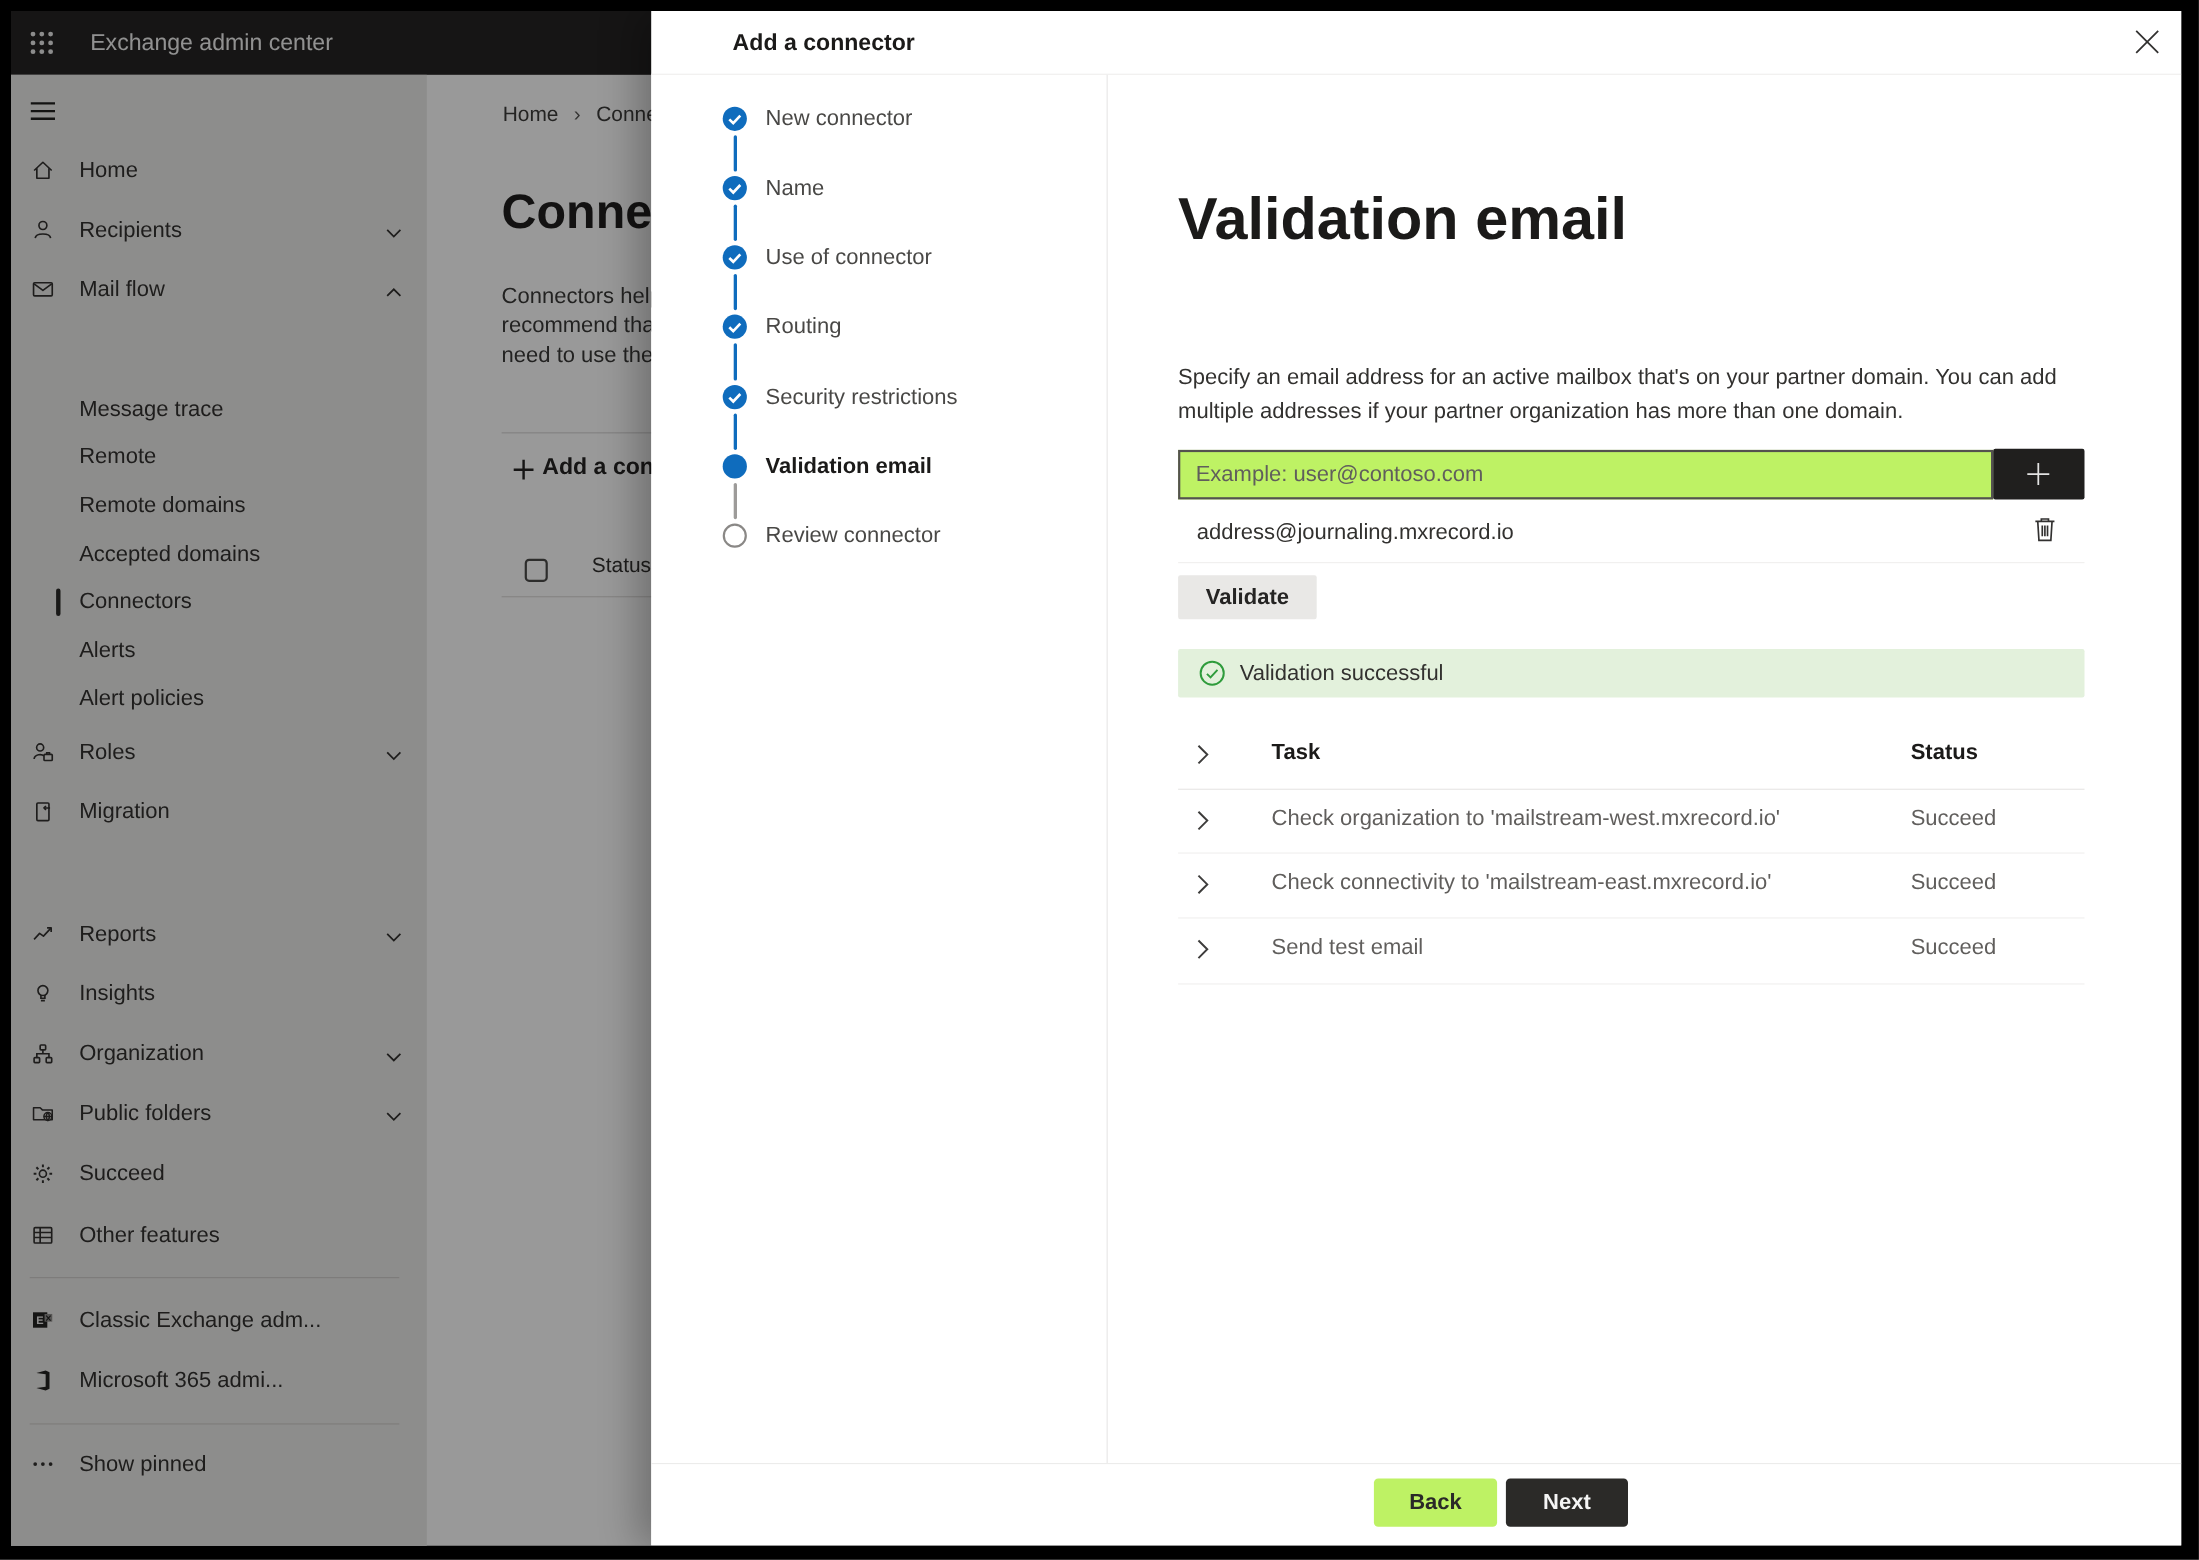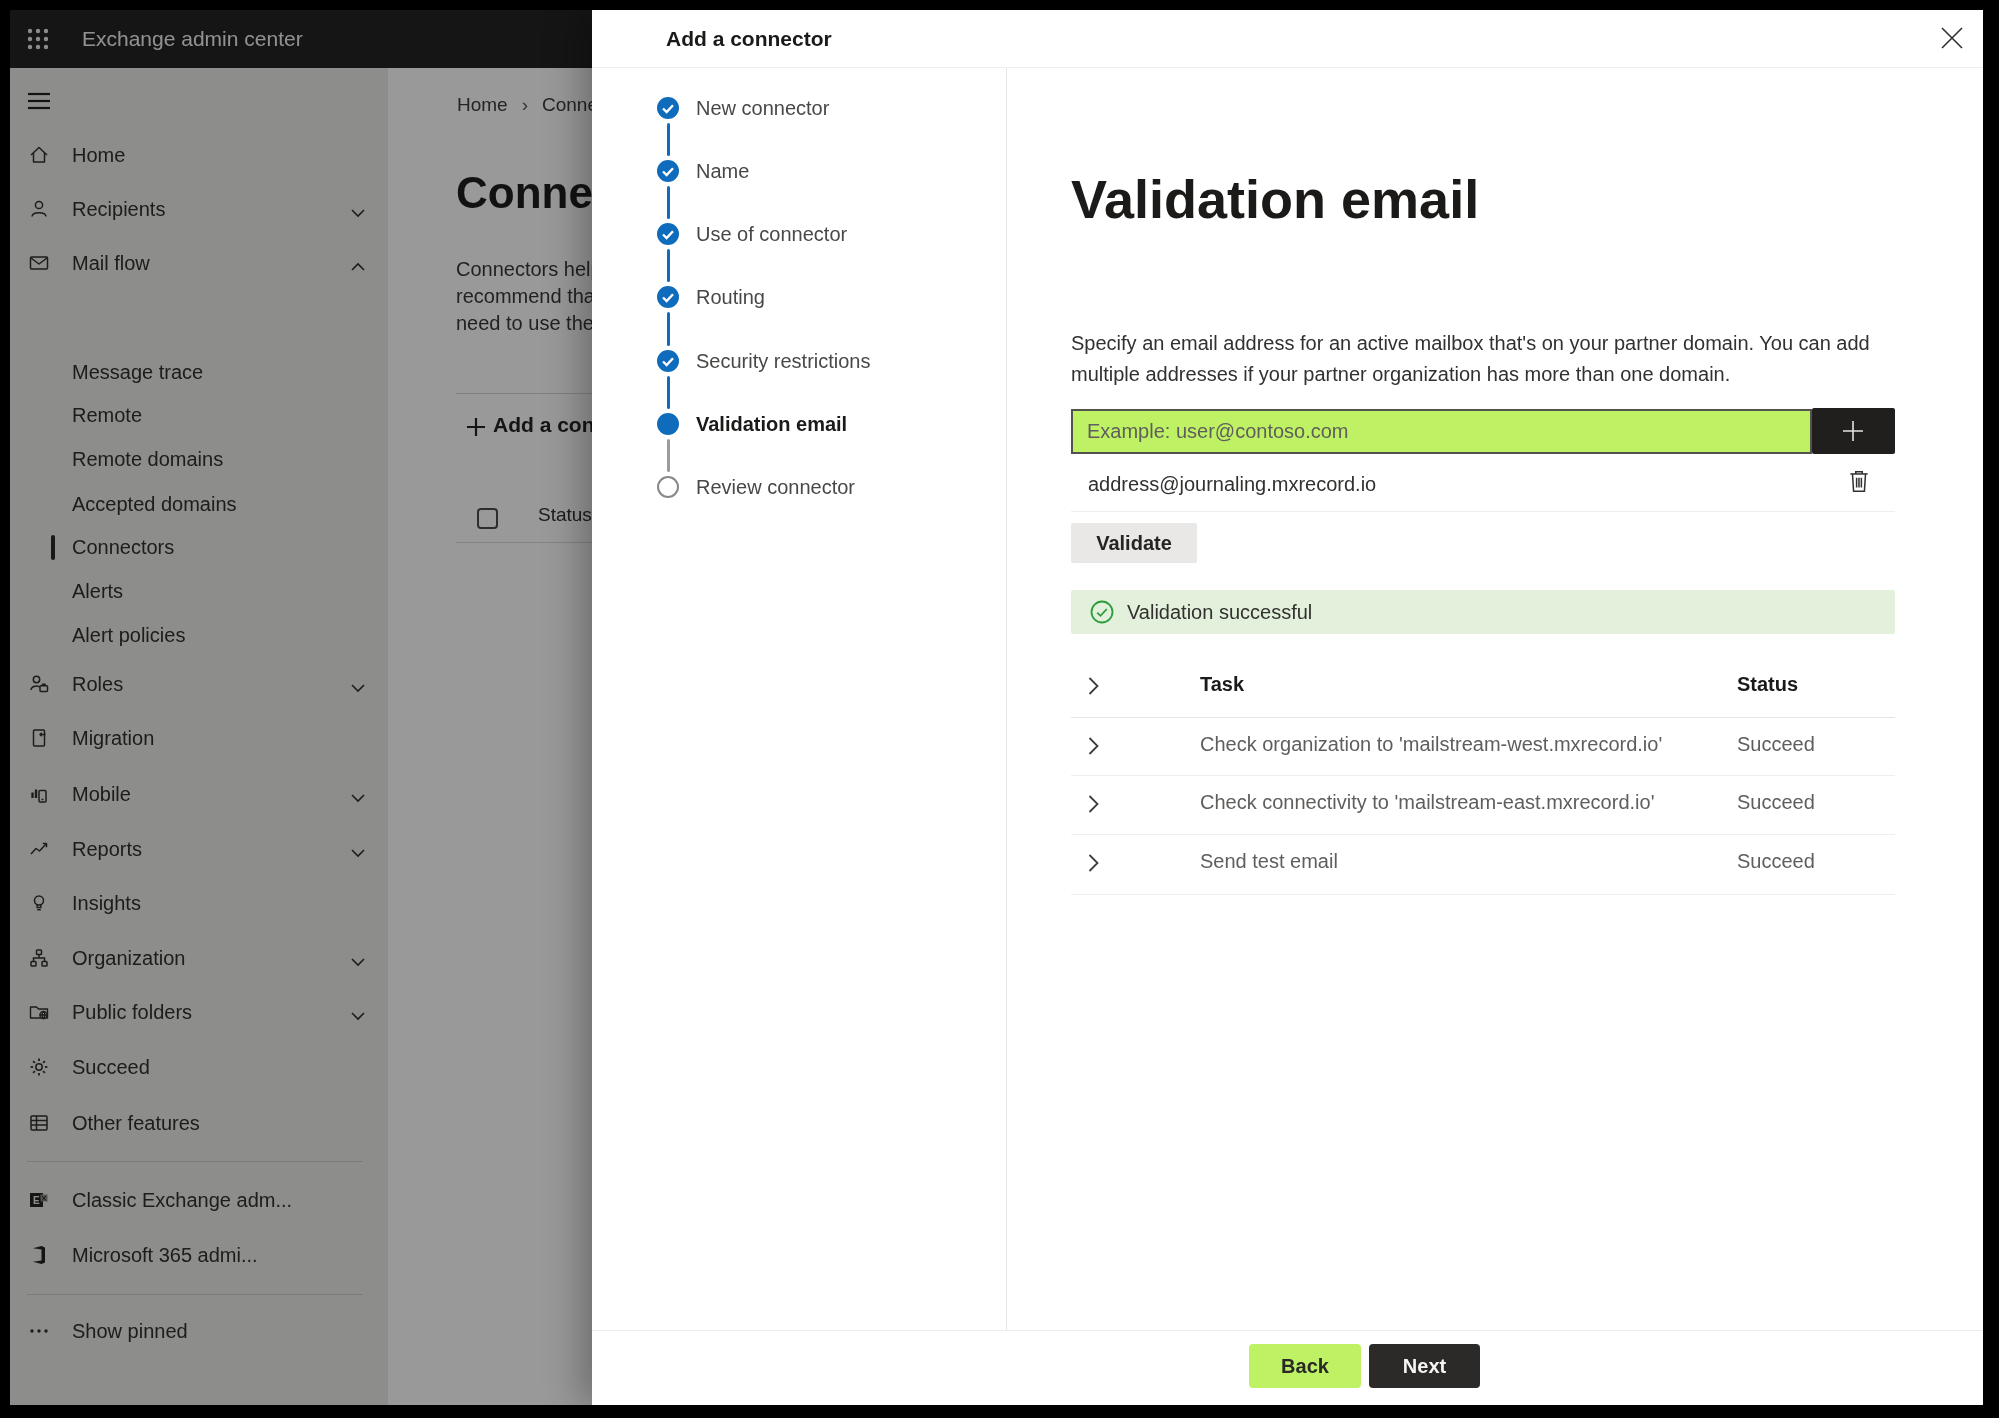--- a/index.html
+++ b/index.html
@@ -66,21 +66,21 @@
   .addr-text { position:absolute; left:496px; top:460px; height:28px; line-height:28px; font-size:20px; color:#32312f; white-space:nowrap; }
   .trash { position:absolute; left:1255px; top:458px; width:26px; height:28px; cursor:pointer; }
   .c-div1 { position:absolute; left:479px; top:501px; width:824px; height:1px; background:#f0efee; }
   .validate-btn { position:absolute; left:479px; top:513px; width:126px; height:40px; background:#e9e8e6; border:none; border-radius:2px; font-size:20px; font-weight:600; color:#252423; cursor:pointer; font-family:inherit; }
   .banner { position:absolute; left:479px; top:580px; width:824px; height:44px; background:#e3f1dc; border-radius:2px; }
   .banner svg { position:absolute; left:18px; top:9px; }
   .banner .btext { position:absolute; left:56px; top:0; height:44px; line-height:44px; font-size:20px; color:#32312f; }
 
   
   .t-chev { position:absolute; left:496px; width:12px; height:20px; cursor:pointer; }
-  .t-task { position:absolute; left:564px; font-size:20px; white-space:nowrap;margin-left:44px; }
+  .t-task { position:absolute; left:564px; font-size:20px; white-space:nowrap; }
   .t-status { position:absolute; left:1145px; font-size:20px; white-space:nowrap; }
   .t-head { font-weight:700; color:#1b1a19; }
   .t-cell { color:#605e5c; }
   .t-line { position:absolute; left:479px; width:824px; height:1px; }
 
   
   .f-div { position:absolute; left:0; top:1320px; width:1391px; height:1px; background:#ececeb; }
   .back-btn { position:absolute; left:657px; top:1334px; width:112px; height:44px; background:#bef264; border:none; border-radius:4px; font-size:20px; font-weight:600; color:#2a2928; cursor:pointer; font-family:inherit; }
   .next-btn { position:absolute; left:777px; top:1334px; width:111px; height:44px; background:#2b2a28; border:none; border-radius:4px; font-size:20px; font-weight:600; color:#f5f5f5; cursor:pointer; font-family:inherit; }
 </style>
@@ -182,32 +182,20 @@
           </svg></span>
     </div>
     <div class="nav-row" style="top:650px">
       <span class="nicon"><svg width="24" height="24" viewBox="0 0 24 24" fill="none" stroke="#323130" stroke-width="1.5" stroke-linejoin="round">
             <rect x="6.5" y="4" width="11" height="16" rx="1"></rect>
             <path d="M18.5 8.5 H13"></path>
             <path d="M14.8 6.7 L13 8.5 L14.8 10.3"></path>
           </svg></span>
       <span class="nlabel">Migration</span>
     </div>
-    <div class="nav-row" style="top:706px">
-      <span class="nicon"><svg width="24" height="24" viewBox="0 0 24 24" fill="none" stroke="#323130">
-            <path d="M5.5 16 V10.5" stroke-width="2.4"></path>
-            <path d="M9 16 V7.5" stroke-width="2.4"></path>
-            <rect x="12" y="8.5" width="7" height="11.5" rx="1" stroke-width="1.5"></rect>
-            <path d="M14.5 17.5 H16.5" stroke-width="1.5"></path>
-          </svg></span>
-      <span class="nlabel">Mobile</span>
-      <span class="chev"><svg width="16" height="10" viewBox="0 0 16 10" fill="none" stroke="#323130" stroke-width="1.6">
-            <path d="M2 2 L8 8 L14 2"></path>
-          </svg></span>
-    </div>
     <div class="nav-row" style="top:761px">
       <span class="nicon"><svg width="24" height="24" viewBox="0 0 24 24" fill="none" stroke="#323130" stroke-width="1.5" stroke-linejoin="round">
             <path d="M4 17 L9 11.5 L12.5 14 L19.5 6.5"></path>
             <path d="M15.8 6.5 H19.5 V10.2"></path>
           </svg></span>
       <span class="nlabel">Reports</span>
       <span class="chev"><svg width="16" height="10" viewBox="0 0 16 10" fill="none" stroke="#323130" stroke-width="1.6">
             <path d="M2 2 L8 8 L14 2"></path>
           </svg></span>
     </div>

